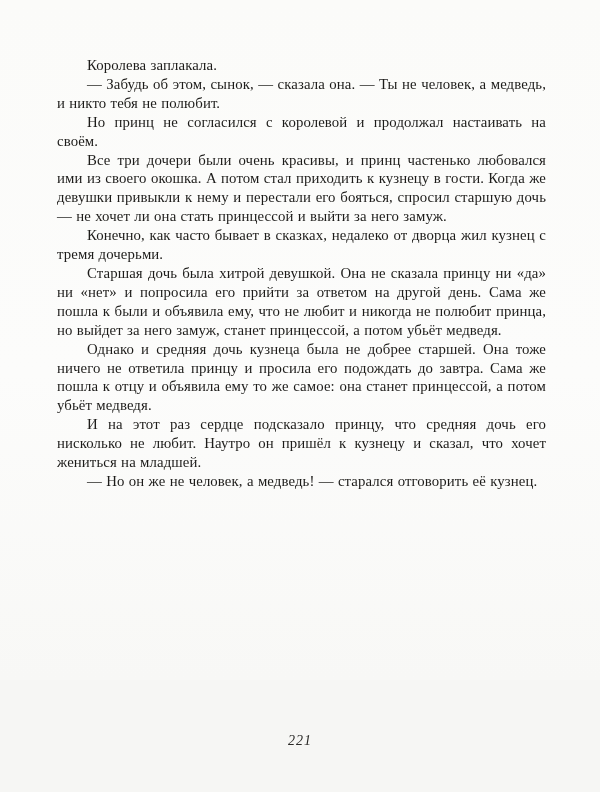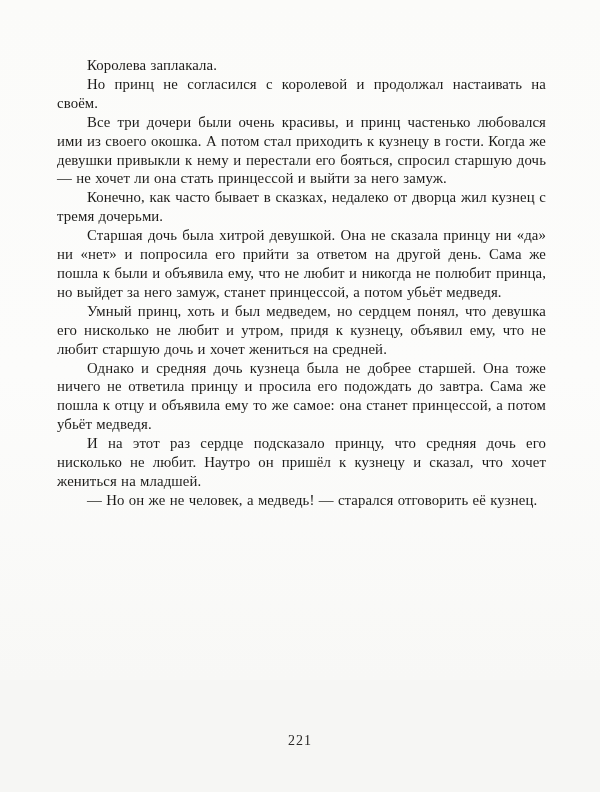--- a/index.html
+++ b/index.html
@@ -39,31 +39,32 @@
   }
   .page-number {
     position: absolute;
     top: 733px;
     left: 0;
     width: 600px;
     text-align: center;
     font-size: 14px;
     letter-spacing: 1px;
     color: #2a2927;
+    font-style: italic;
   }
 </style>
 </head>
 <body>
 
 <div class="page">
   <div class="text-block">
     <p>Королева заплакала.</p>
+    <p>— Забудь об этом, сынок, — сказала она. — Ты не человек, а медведь, и никто тебя не полюбит.</p>
     <p>Но принц не согласился с королевой и продолжал настаивать на своём.</p>
     <p>Все три дочери были очень красивы, и принц частенько любовался ими из своего окошка. А потом стал приходить к кузнецу в гости. Когда же девушки привыкли к нему и перестали его бояться, спросил старшую дочь — не хочет ли она стать принцессой и выйти за него замуж.</p>
     <p>Конечно, как часто бывает в сказках, недалеко от дворца жил кузнец с тремя дочерьми.</p>
     <p>Старшая дочь была хитрой девушкой. Она не сказала принцу ни «да» ни «нет» и попросила его прийти за ответом на другой день. Сама же пошла к были и объявила ему, что не любит и никогда не полюбит принца, но выйдет за него замуж, станет принцессой, а потом убьёт медведя.</p>
-    <p>Умный принц, хоть и был медведем, но сердцем понял, что девушка его нисколько не любит и утром, придя к кузнецу, объявил ему, что не любит старшую дочь и хочет жениться на средней.</p>
     <p>Однако и средняя дочь кузнеца была не добрее старшей. Она тоже ничего не ответила принцу и просила его подождать до завтра. Сама же пошла к отцу и объявила ему то же самое: она станет принцессой, а потом убьёт медведя.</p>
     <p>И на этот раз сердце подсказало принцу, что средняя дочь его нисколько не любит. Наутро он пришёл к кузнецу и сказал, что хочет жениться на младшей.</p>
     <p>— Но он же не человек, а медведь! — старался отговорить её кузнец.</p>
   </div>
   <div class="page-number">221</div>
 </div>
 
 </body></html>

